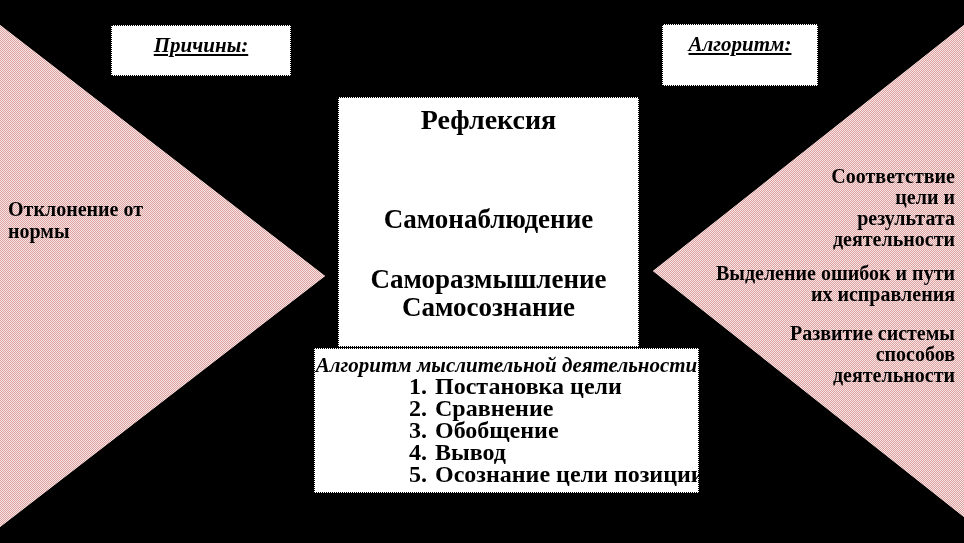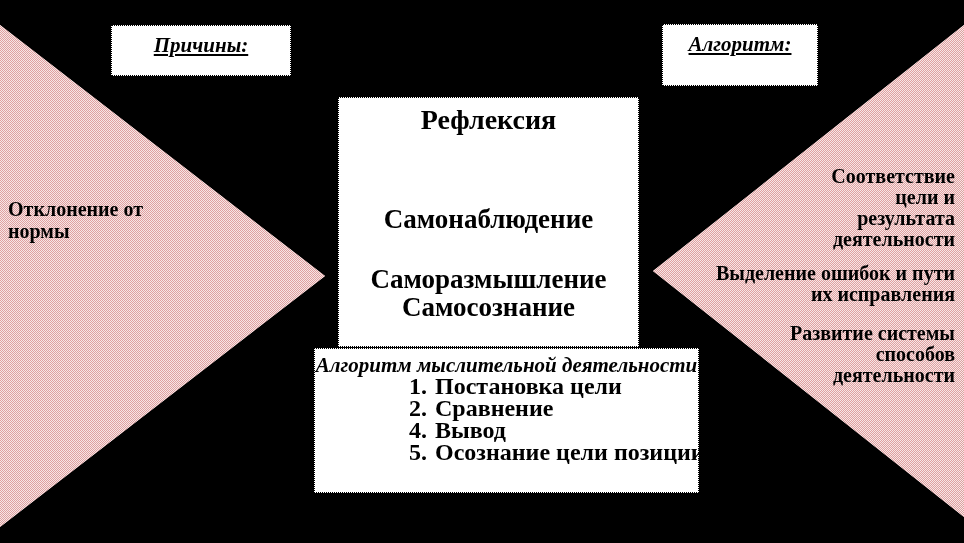--- a/index.html
+++ b/index.html
@@ -133,20 +133,23 @@
   <div class="wbox box-algorithm">
     <div class="alg-title">Алгоритм мыслительной деятельности</div>
     <div class="alg-list">
       <div class="alg-item">
         <span class="alg-num">1.</span><span>Постановка цели</span>
       </div>
       <div class="alg-item">
         <span class="alg-num">2.</span><span>Сравнение</span>
       </div>
       <div class="alg-item">
+        <span class="alg-num">3.</span><span>Обобщение</span>
+      </div>
+      <div class="alg-item">
         <span class="alg-num">4.</span><span>Вывод</span>
       </div>
       <div class="alg-item">
         <span class="alg-num">5.</span><span>Осознание цели позиции</span>
       </div>
     </div>
   </div>
 
 </div>
 

